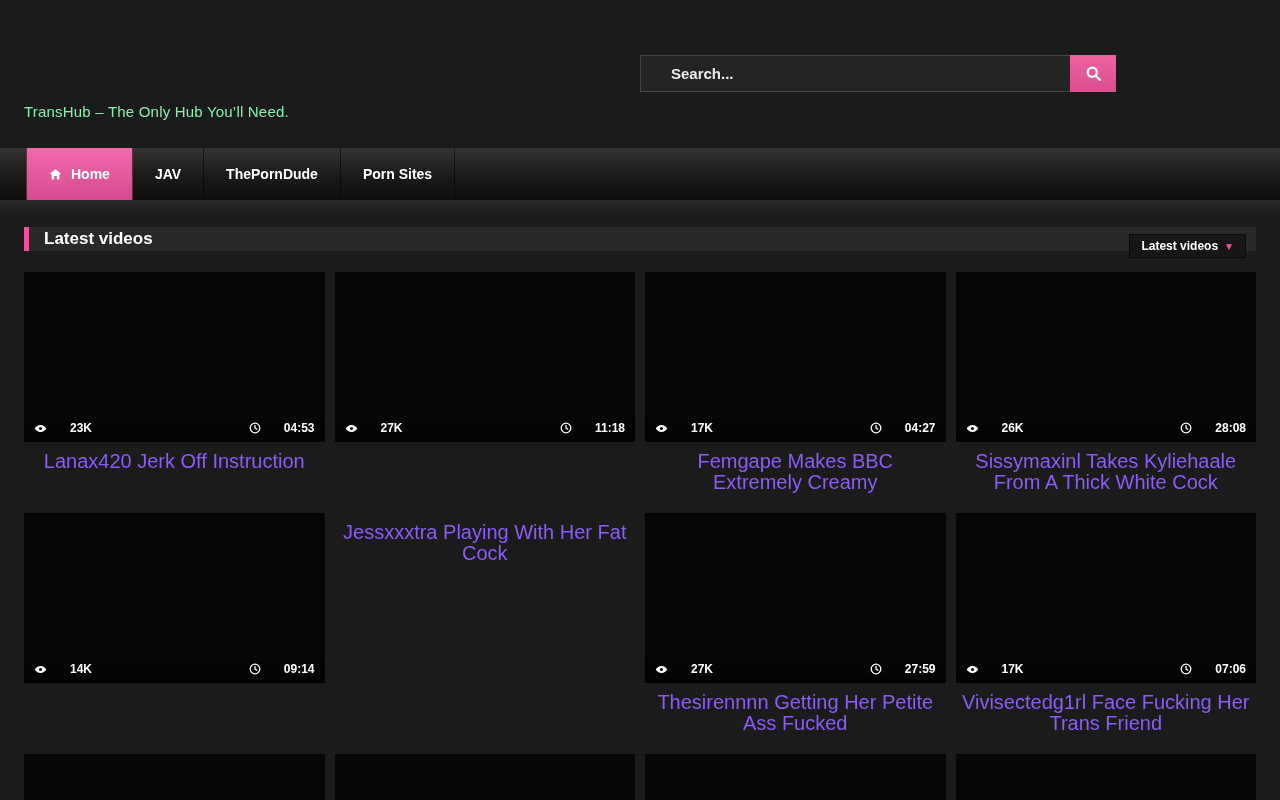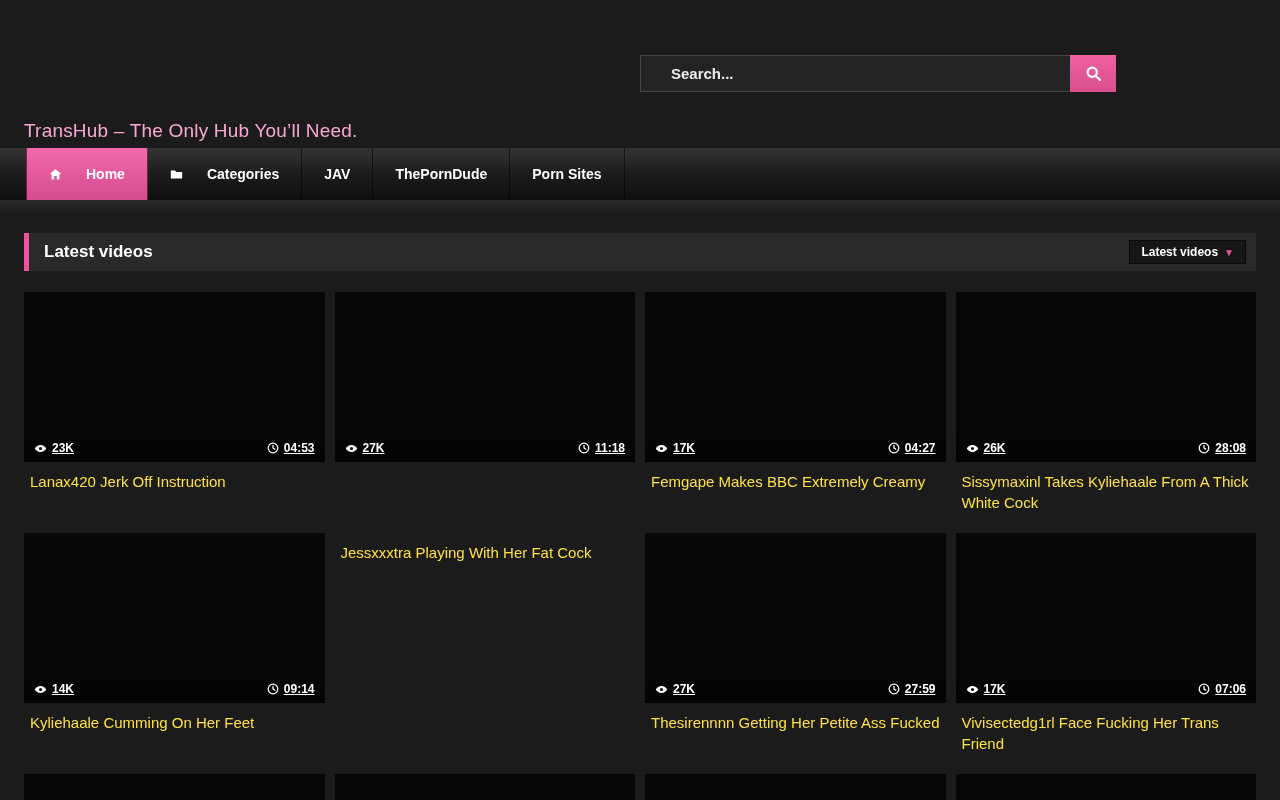--- a/index.html
+++ b/index.html
@@ -6,22 +6,22 @@
   html, body { width: 1280px; height: 800px; overflow: hidden; }
   body {
     background: #1b1b1b;
     font-family: "Liberation Sans", sans-serif;
     color: #fff;
   }
   
   .site-header { position: relative; height: 148px; background: #1b1b1b; }
   .tagline {
     position: absolute; left: 24px; top 103px;
-    top: 120px;
-    font-size: 19px; color: #f9a8d4; letter-spacing: .2px;
+    top: 103px;
+    font-size: 15px; color: #86efac; letter-spacing: .2px;
   }
   .search-bar { position: absolute; left: 640px; top: 55px; display: flex; }
   .search-input {
     width: 430px; height: 37px;
     background: #242424; border: 1px solid #454545; border-right: none;
     color: #fff; font-weight: bold; font-size: 15px;
     padding: 0 30px; outline: none;
     font-family: "Liberation Sans", sans-serif;
   }
   .search-input::placeholder { color: #ececec; font-weight: bold; }
@@ -30,32 +30,32 @@
     background: linear-gradient(#f0619f, #d94e90);
     display: flex; align-items: center; justify-content: center;
   }
   
   .main-nav {
     height: 52px; display: flex; align-items: stretch;
     padding-left: 26px;
     background: linear-gradient(#343434 0%, #1d1d1d 45%, #0f0f0f 100%);
   }
   .nav-item {
-    display: flex; align-items: center; gap: 24px;
+    display: flex; align-items: center; gap: 9px;
     padding: 15px 22px; cursor: pointer;
     color: #fff; font-size: 14px; font-weight: bold; text-decoration: none;
     border-right: 1px solid rgba(0,0,0,.55);
   }
   .nav-item:first-child { border-left: 1px solid rgba(0,0,0,.55); }
   .nav-item.active { background: linear-gradient(#f16aab, #d74b8e); }
   .nav-shadow { height: 14px; background: linear-gradient(#2a2a2a, #1b1b1b); }
   
   main { padding: 0 24px; }
   .section-bar {
-    margin-top: 19px; height: 38px; position: relative;
+    margin-top: 13px; height: 24px; position: relative;
     background: #292929;
     display: flex; align-items: center;
   }
   .section-accent {
     position: absolute; left: 0; top: 0; bottom: 0; width: 5px;
     background: #ed539b;
   }
   .section-title { margin-left: 20px; font-size: 17px; font-weight: bold; color: #fff; }
   .sort-btn {
     position: absolute; right: 10px; top: 7px; height: 24px;
@@ -74,24 +74,24 @@
   }
   .card { cursor: pointer; }
   .thumb { position: relative; height: 170px; background: #060606; }
   .stats {
     position: absolute; left: 0; right: 0; bottom: 0;
     display: flex; justify-content: space-between; align-items: center;
     padding: 7px 10px;
     font-size: 12px; font-weight: bold; color: #fff;
     background: linear-gradient(rgba(0,0,0,0), rgba(0,0,0,.55));
   }
-  .stat { display: flex; align-items: center; gap: 5px; text-decoration: underline; }
+  .stat { display: flex; align-items: center; gap: 23px; }
   .vtitle {
-    padding: 9px 6px 0; 
-    font-size: 15px; line-height: 21px; color: #fde047;
+    padding: 9px 6px 0; text-align: center;
+    font-size: 20px; line-height: 21px; color: #8b5cf6;
   }
   svg { display: block; }
 </style>
 </head>
 <body>
 
 <header class="site-header">
   <div class="tagline">TransHub – The Only Hub You’ll Need.</div>
   <div class="search-bar">
     <input class="search-input" type="text" placeholder="Search..." style="">
@@ -109,28 +109,20 @@
 <nav class="main-nav">
   <a class="nav-item active">
     <span>
       <svg width="13" height="13" viewBox="0 0 16 16">
           <path d="M8 1.2 15 7.4h-2.1V14H9.6V9.8H6.4V14H3.1V7.4H1z" fill="#fff"></path>
         </svg>
     </span>
     <span>Home</span>
   </a>
   <a class="nav-item">
-    <span>
-      <svg width="13" height="13" viewBox="0 0 16 16">
-          <path d="M1 3h5.2l1.5 2H15v8H1z" fill="#fff"></path>
-        </svg>
-    </span>
-    <span>Categories</span>
-  </a>
-  <a class="nav-item">
     <span>JAV</span>
   </a>
   <a class="nav-item">
     <span>ThePornDude</span>
   </a>
   <a class="nav-item">
     <span>Porn Sites</span>
   </a>
 </nav>
 <div class="nav-shadow"></div>
@@ -266,21 +258,20 @@
               <span>
                 <svg width="12" height="12" viewBox="0 0 16 16">
                   <circle cx="8" cy="8" r="6.4" fill="none" stroke="#fff" stroke-width="1.7"></circle>
                   <path d="M8 4.4V8l2.4 1.5" fill="none" stroke="#fff" stroke-width="1.7" stroke-linecap="round"></path>
                 </svg>
               </span>
               <span>09:14</span>
             </span>
         </div>
       </div>
-      <div class="vtitle">Kyliehaale Cumming On Her Feet</div>
     </article>
 
     <article class="card">
       <div class="vtitle">Jessxxxtra Playing With Her Fat Cock</div>
     </article>
 
     <article class="card">
       <div class="thumb">
         <div class="stats">
           <span class="stat">

